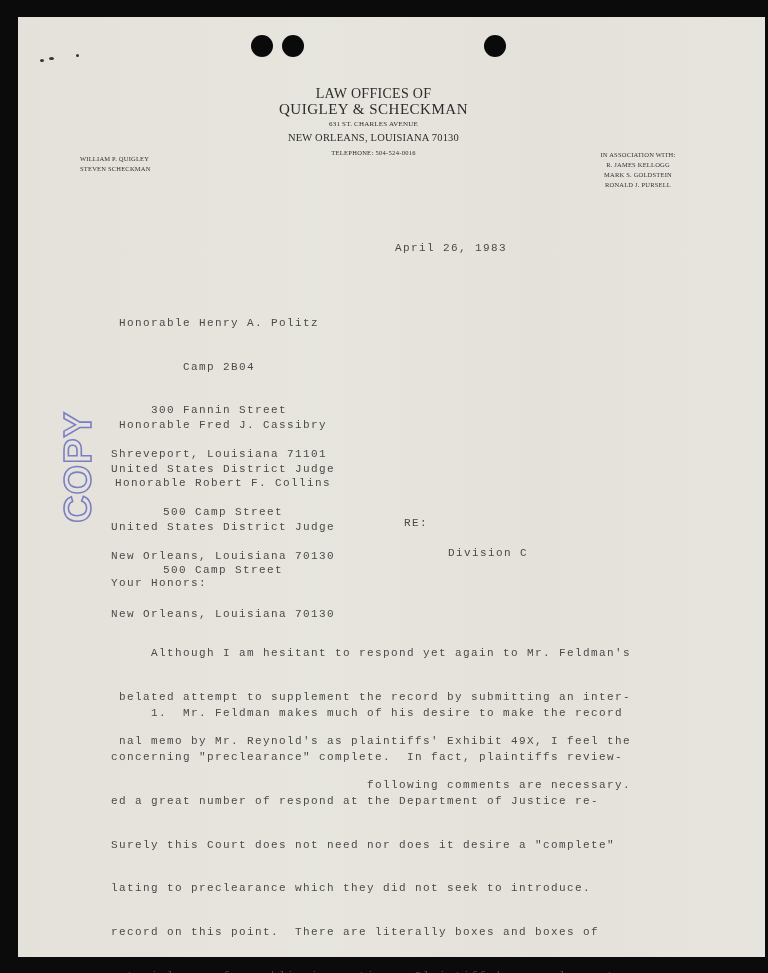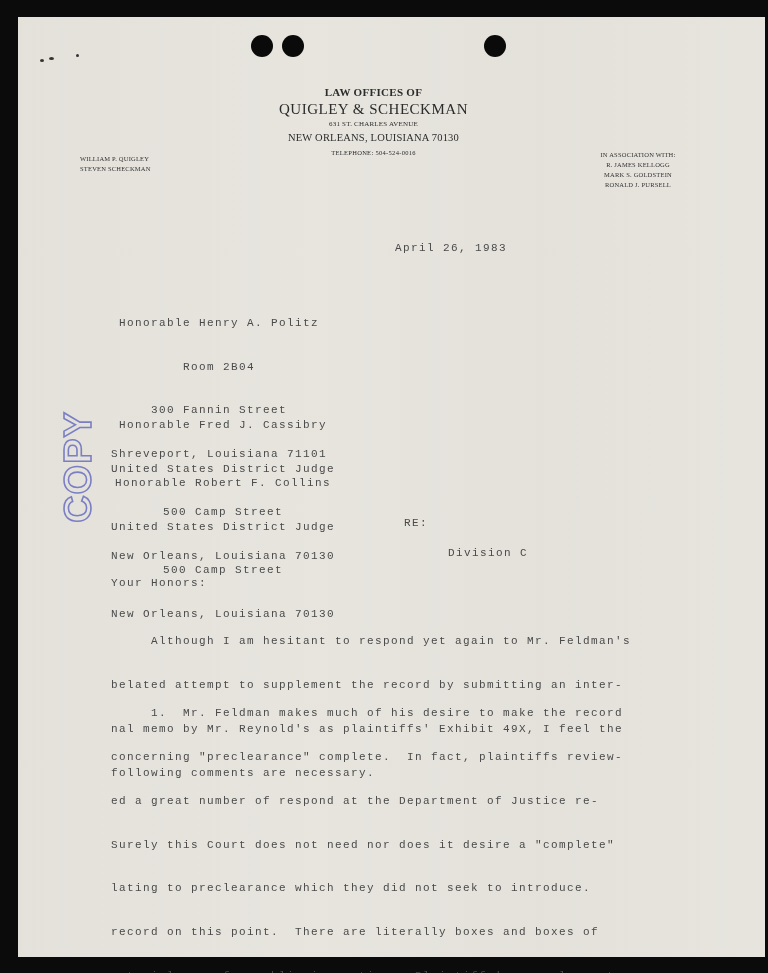--- a/index.html
+++ b/index.html
@@ -36,21 +36,21 @@
     }
     .letterhead {
       position: absolute;
       left: 0;
       width: 100%;
       text-align: center;
       font-family: "Liberation Serif", serif;
       color: #2c2c2c;
       font-variant: small-caps;
     }
-    .lh-label { top: 69px; font-size: 11px; letter-spacing: 0.3px; text-transform: uppercase; font-variant: normal; font-weight: bold; }
+    .lh-label { top: 69px; font-size: 14px; letter-spacing: 0.3px; text-transform: uppercase; font-variant: normal; }
     .lh-firm { top: 84px; font-size: 15px; letter-spacing: 0.5px; text-transform: uppercase; font-variant: normal; }
     .lh-street { top: 103px; font-size: 7px; letter-spacing: 0.2px; text-transform: uppercase; font-variant: normal; }
     .lh-city { top: 115px; font-size: 10.5px; letter-spacing: 0.2px; text-transform: uppercase; font-variant: normal; }
     .lh-phone { top: 132px; font-size: 6.5px; letter-spacing: 0.3px; text-transform: uppercase; font-variant: normal; }
 
     .partners {
       position: absolute;
       left: 80px;
       top: 154px;
       font-family: "Liberation Serif", serif;
@@ -126,21 +126,21 @@
     <div>IN ASSOCIATION WITH:</div>
     <div>R. JAMES KELLOGG</div>
     <div>MARK S. GOLDSTEIN</div>
     <div>RONALD J. PURSELL</div>
   </div>
 
   <div class="mono date" style="left:377px; top:225px;">April 26, 1983</div>
 
   <div class="mono addr-block" style="left:93px; top:270px;">
     <div>Honorable Henry A. Politz</div>
-    <div>Room 2B04</div>
+    <div>Camp 2B04</div>
     <div>300 Fannin Street</div>
     <div>Shreveport, Louisiana 71101</div>
   </div>
 
   <div class="mono addr-block" style="left:93px; top:372px;">
     <div>Honorable Fred J. Cassibry</div>
     <div>United States District Judge</div>
     <div>500 Camp Street</div>
     <div>New Orleans, Louisiana 70130</div>
   </div>
@@ -158,21 +158,21 @@
     </svg>
   </div>
 
   <div class="mono re-label" style="left:386px; top:500px;">RE:</div>
   <div class="mono re-block" style="left:430px; top:500px;">
     <div>Division C</div>
   </div>
 
   <div class="mono salutation" style="left:93px; top:560px;">Your Honors:</div>
 
-  <div class="mono para" style="left:93px; top:588px;">
+  <div class="mono para" style="left:93px; top:600px;text-align:right;">
     <div>     Although I am hesitant to respond yet again to Mr. Feldman's</div>
     <div>belated attempt to supplement the record by submitting an inter-</div>
     <div>nal memo by Mr. Reynold's as plaintiffs' Exhibit 49X, I feel the</div>
     <div>following comments are necessary.</div>
   </div>
 
   <div class="mono para" style="left:93px; top:660px;">
     <div>     1.  Mr. Feldman makes much of his desire to make the record</div>
     <div>concerning "preclearance" complete.  In fact, plaintiffs review-</div>
     <div>ed a great number of respond at the Department of Justice re-</div>

